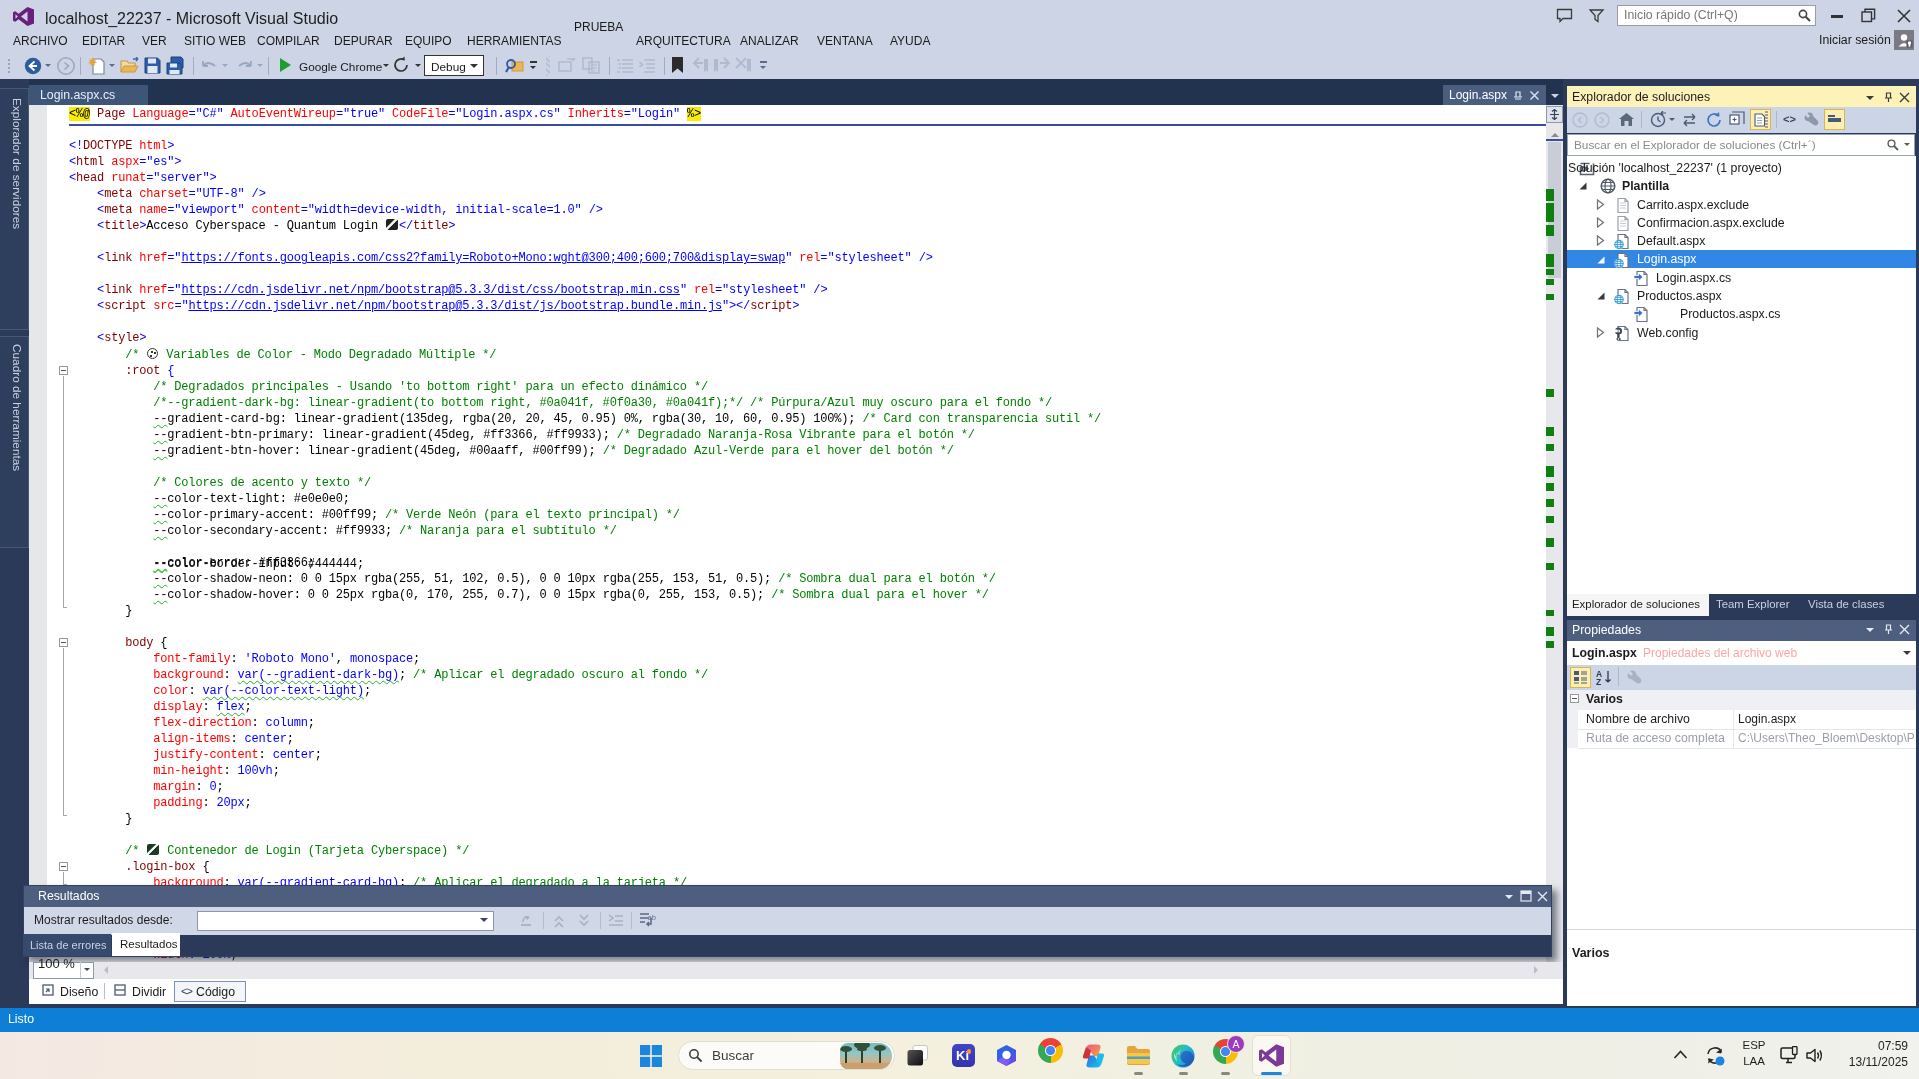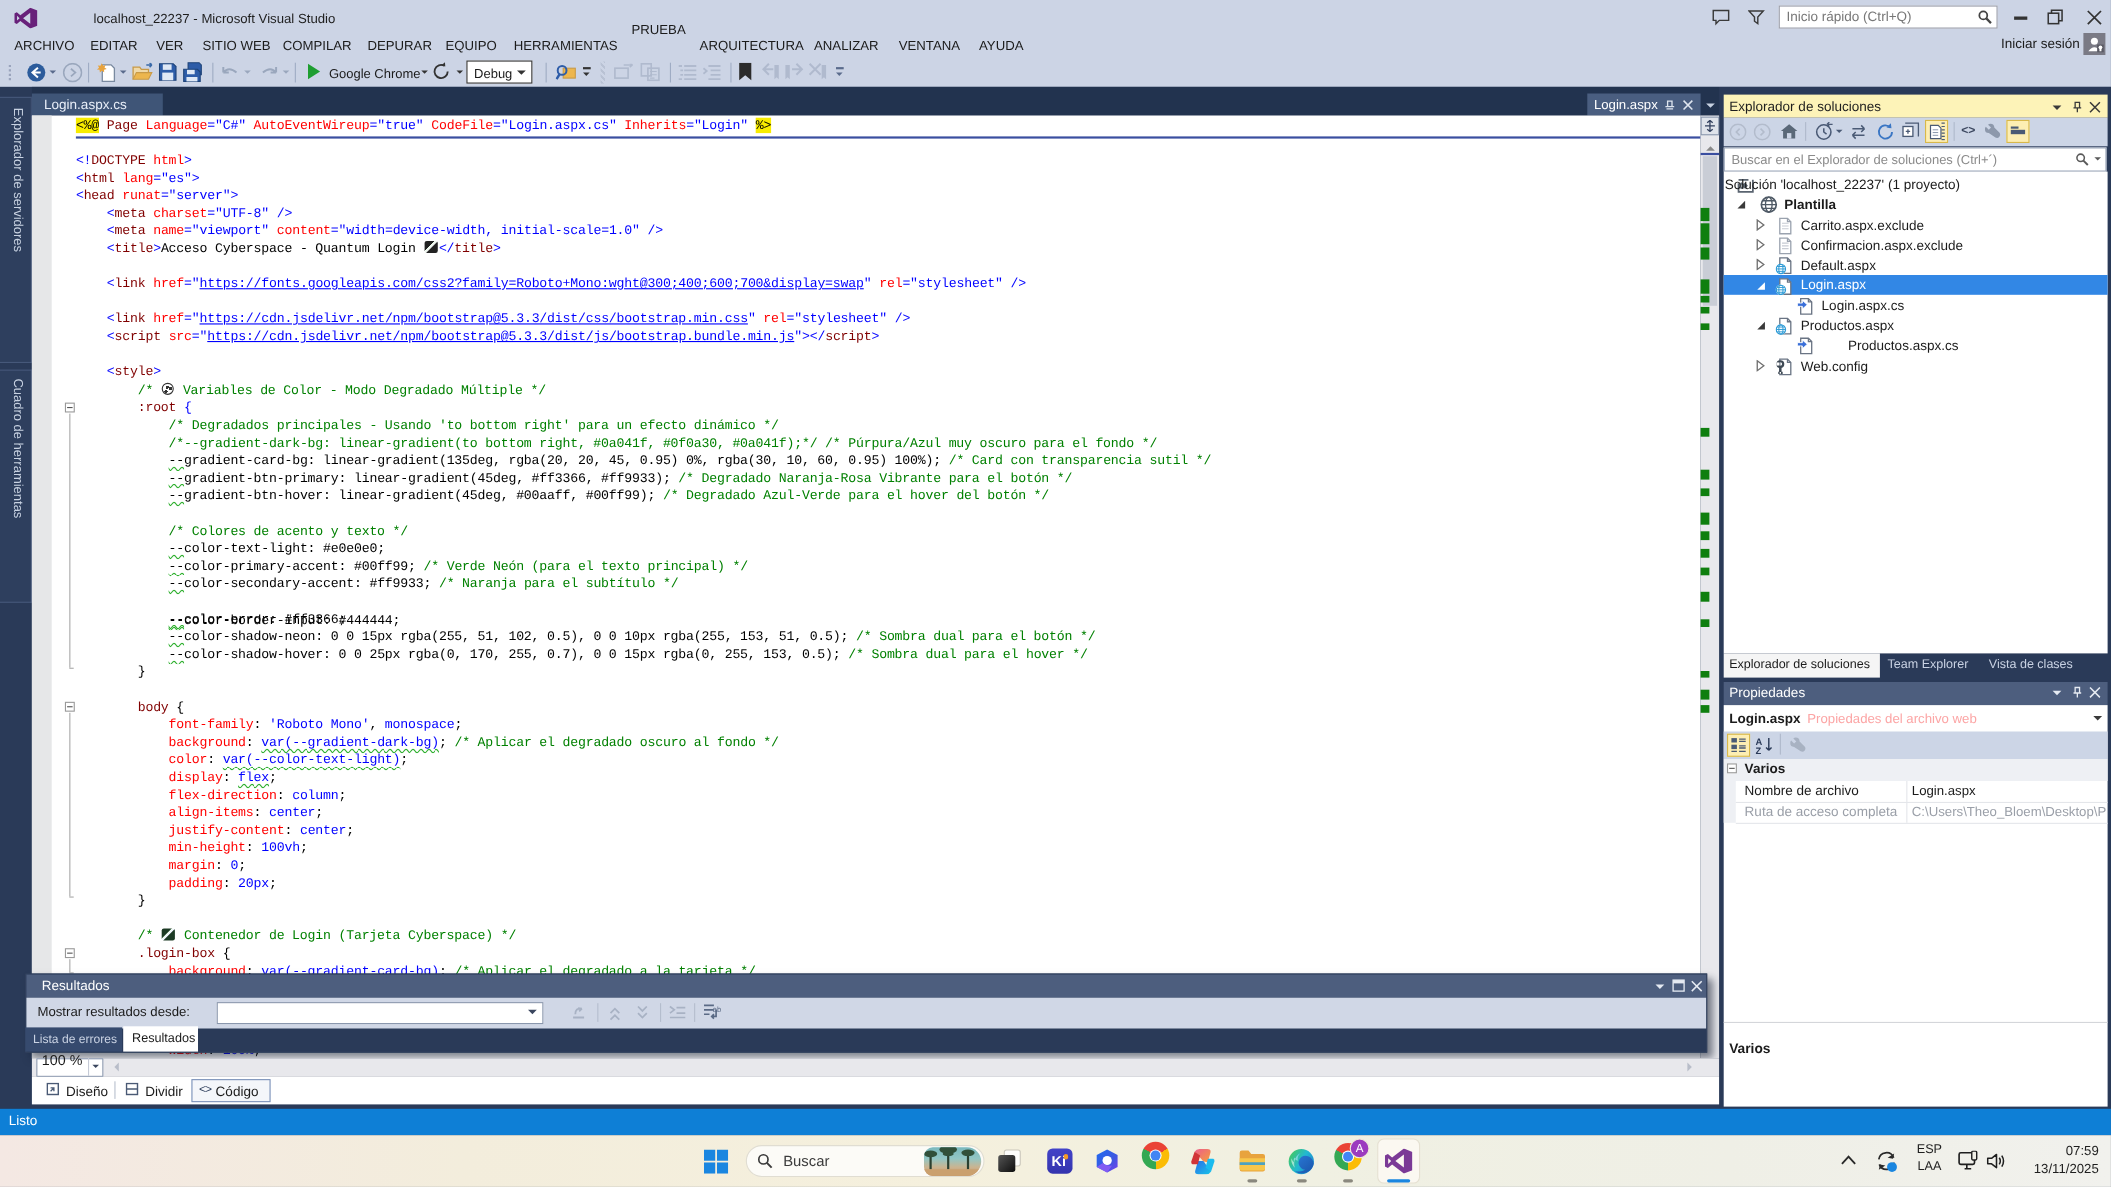--- a/index.html
+++ b/index.html
@@ -11,21 +11,21 @@
 .wg{text-decoration:underline wavy #2eaf2e;text-underline-offset:2px;text-decoration-thickness:1px;}
 .bu{color:#0000ff;text-decoration:underline wavy #2eaf2e;text-underline-offset:2px;text-decoration-thickness:1px;}
 .yell{background:#f8ec00;}
 .ic{display:inline-block;vertical-align:-1px;}
 </style></head><body>
 
 <div class="abs" style="left:0;top:0;width:1919px;height:79px;background:#ccd4e5;"></div>
 <svg class="abs" style="left:13px;top:7px" width="21" height="19" viewBox="0 0 21 19">
  <path d="M14.5 0 L21 2.5 L21 16.5 L14.5 19 L5.5 12.2 L2.3 14.8 L0 13.7 L0 5.3 L2.3 4.2 L5.5 6.8 Z M2.5 7.3 L2.5 11.7 L4.8 9.5 Z M8 9.5 L14.5 14.5 L14.5 4.5 Z" fill="#68217a"></path>
 </svg>
-<div class="abs" style="left:45px;top:10px;font-size:12px;color:#1e1e1e;margin-left:40px;">localhost_22237 - Microsoft Visual Studio</div>
+<div class="abs" style="left:45px;top:10px;font-size:16px;color:#1e1e1e;">localhost_22237 - Microsoft Visual Studio</div>
 
 <svg class="abs" style="left:1556px;top:8px" width="18" height="16" viewBox="0 0 18 16">
  <path d="M1.5 1.5 h14 v9 h-8.5 l-3 3 v-3 h-2.5 Z" fill="none" stroke="#3a3a3a" stroke-width="1.3"></path>
 </svg>
 <svg class="abs" style="left:1589px;top:8px" width="16" height="16" viewBox="0 0 16 16">
  <path d="M1 2 h13 l-5 5.5 v6 l-3 -2.2 v-3.8 Z" fill="none" stroke="#3a3a3a" stroke-width="1.3"></path>
 </svg>
 <div class="abs" style="left:1617px;top:5px;width:199px;height:21px;background:#fff;border:1px solid #989ca8;"></div>
 <div class="abs" style="left:1624px;top:8px;font-size:12.3px;color:#777;">Inicio rápido (Ctrl+Q)</div>
 <svg class="abs" style="left:1797px;top:8px" width="15" height="15" viewBox="0 0 15 15">
@@ -175,21 +175,21 @@
   </svg>
 <svg class="abs" style="left:1529px;top:90px" width="11" height="11">
     <path d="M1.5 1.5 L9.5 9.5 M9.5 1.5 L1.5 9.5" stroke="#dfe5ef" stroke-width="1.4"></path>
   </svg>
 <div class="abs" style="left:1551px;top:94px;width:0;height:0;border:4px solid transparent;border-top-color:#c8d2e2;"></div>
 
 <div class="abs" style="left:29px;top:105px;width:1517px;height:857px;background:#fff;"></div>
 <div class="abs" style="left:29px;top:105px;width:18px;height:857px;background:#e6e7e8;"></div>
 <div class="abs code" style="left:69px;top:106.0px;height:16px;"><span class="yell k">&lt;%@</span> <span class="m">Page</span> <span class="r">Language</span><span class="b">="C#"</span> <span class="r">AutoEventWireup</span><span class="b">="true"</span> <span class="r">CodeFile</span><span class="b">="Login.aspx.cs"</span> <span class="r">Inherits</span><span class="b">="Login"</span> <span class="yell k">%&gt;</span></div>
 <div class="abs code" style="left:69px;top:138.1px;height:16px;"><span class="b">&lt;!</span><span class="m">DOCTYPE</span> <span class="r">html</span><span class="b">&gt;</span></div>
-<div class="abs code" style="left:69px;top:154.1px;height:16px;"><span class="b">&lt;</span><span class="m">html</span> <span class="r">lang</span><span class="b">="es"&gt;</span></div>
+<div class="abs code" style="left:69px;top:154.1px;height:16px;"><span class="b">&lt;</span><span class="m">html</span> <span class="r">aspx</span><span class="b">="es"&gt;</span></div>
 <div class="abs code" style="left:69px;top:170.1px;height:16px;"><span class="b">&lt;</span><span class="m">head</span> <span class="r">runat</span><span class="b">="server"&gt;</span></div>
 <div class="abs code" style="left:69px;top:186.2px;height:16px;">    <span class="b">&lt;</span><span class="m">meta</span> <span class="r">charset</span><span class="b">="UTF-8"</span> <span class="b">/&gt;</span></div>
 <div class="abs code" style="left:69px;top:202.2px;height:16px;">    <span class="b">&lt;</span><span class="m">meta</span> <span class="r">name</span><span class="b">="viewport"</span> <span class="r">content</span><span class="b">="width=device-width, initial-scale=1.0"</span> <span class="b">/&gt;</span></div>
 <div class="abs code" style="left:69px;top:218.2px;height:16px;">    <span class="b">&lt;</span><span class="m">title</span><span class="b">&gt;</span><span class="k">Acceso Cyberspace - Quantum Login </span><span class="ic" style="width:12px;height:11px;background:linear-gradient(135deg,#222 38%,#efe 40%,#eee 52%,#222 55%);border-radius:2px;margin:0 1px;"></span><span class="b">&lt;/</span><span class="m">title</span><span class="b">&gt;</span></div>
 <div class="abs code" style="left:69px;top:250.3px;height:16px;">    <span class="b">&lt;</span><span class="m">link</span> <span class="r">href</span><span class="b">="<span class="u">https://fonts.googleapis.com/css2?family=Roboto+Mono:wght@300;400;600;700&amp;display=swap</span>"</span> <span class="r">rel</span><span class="b">="stylesheet"</span> <span class="b">/&gt;</span></div>
 <div class="abs code" style="left:69px;top:282.3px;height:16px;">    <span class="b">&lt;</span><span class="m">link</span> <span class="r">href</span><span class="b">="<span class="u">https://cdn.jsdelivr.net/npm/bootstrap@5.3.3/dist/css/bootstrap.min.css</span>"</span> <span class="r">rel</span><span class="b">="stylesheet"</span> <span class="b">/&gt;</span></div>
 <div class="abs code" style="left:69px;top:298.4px;height:16px;">    <span class="b">&lt;</span><span class="m">script</span> <span class="r">src</span><span class="b">="<span class="u">https://cdn.jsdelivr.net/npm/bootstrap@5.3.3/dist/js/bootstrap.bundle.min.js</span>"&gt;&lt;/</span><span class="m">script</span><span class="b">&gt;</span></div>
 <div class="abs code" style="left:69px;top:330.4px;height:16px;">    <span class="b">&lt;</span><span class="m">style</span><span class="b">&gt;</span></div>
 <div class="abs code" style="left:69px;top:346.5px;height:16px;">        <span class="g">/* </span><span class="ic" style="width:11px;height:11px;border:1.5px solid #333;border-radius:50%;background:radial-gradient(circle 1.5px at 4px 3px,#333 99%,transparent),radial-gradient(circle 1.5px at 7px 4px,#333 99%,transparent),radial-gradient(circle 1.5px at 3px 7px,#333 99%,transparent);margin:0 1px;"></span><span class="g"> Variables de Color - Modo Degradado Múltiple */</span></div>
 <div class="abs code" style="left:69px;top:362.5px;height:16px;">        <span class="m">:root</span> <span class="b">{</span></div>

